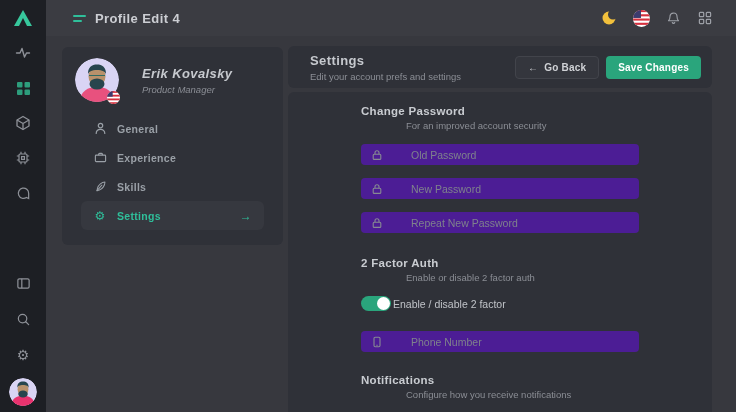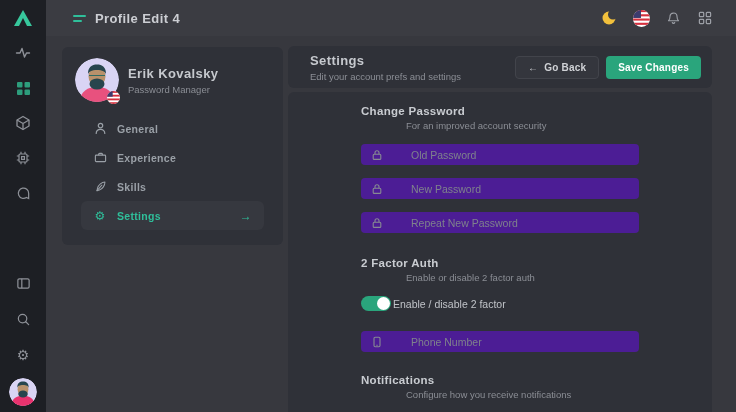--- a/index.html
+++ b/index.html
@@ -26,21 +26,21 @@
   .burger i:nth-child(1){ width:13px; } .burger i:nth-child(2){ width:9px; }
   .tb-title { margin-left:9px; font-size:13px; font-weight:700; letter-spacing:.4px; color:#ccced3; }
   .tb-right { margin-left:auto; margin-right:22px; display:flex; align-items:center; gap:14px; }
   .tb-ic { width:18px; height:18px; display:flex; align-items:center; justify-content:center; color:#9da0a7; cursor:pointer; }
 
   
   .page { position:absolute; left:46px; top:36px; right:0; bottom:0; background:#37383e; }
 
   
   .pcard { position:absolute; left:16px; top:11px; width:221px; height:198px; background:#2f3138; border-radius:6px; }
-  .pcard-head { display:flex; align-items:center; gap:9px; padding:11px 12px 8px 13px; }
+  .pcard-head { display:flex; align-items:center; gap:23px; padding:11px 12px 8px 13px;font-style:italic; }
   .avatar-wrap { position:relative; width:44px; height:44px; flex:0 0 auto; }
   .avatar-wrap .flag-badge { position:absolute; right:-1px; bottom:-1px; width:13px; height:13px; }
   .p-name { font-size:13px; font-weight:700; letter-spacing:.4px; color:#c6c9ce; }
   .p-role { font-size:9.5px; color:#8b8e95; margin-top:3px; }
   .pmenu { padding:4px 19px 0 19px; }
   .pmenu-item { height:29px; display:flex; align-items:center; gap:10px; padding:0 12px;
                 border-radius:6px; color:#9aa0a7; font-size:10.5px; font-weight:700;
                 letter-spacing:.3px; cursor:pointer; }
   .pmenu-item .mi { width:14px; display:flex; justify-content:center; color:#9aa0a7; }
   .pmenu-item.active { background:#36383f; color:#2fbf9a; }
@@ -245,21 +245,21 @@
                     <rect y="9.2" width="16" height="2.3"></rect>
                     <rect y="13.8" width="16" height="2.3"></rect>
                   </g>
                   <rect width="7" height="7" fill="#3c3b6e"></rect>
                 </g>
               </svg>
           </span>
         </div>
         <div>
           <div class="p-name">Erik Kovalsky</div>
-          <div class="p-role">Password Manager</div>
+          <div class="p-role">Product Manager</div>
         </div>
       </div>
       <nav class="pmenu">
         <div class="pmenu-item">
           <span class="mi">
             <svg width="13" height="13" viewBox="0 0 13 13" fill="none" stroke="currentColor" stroke-width="1.2" stroke-linecap="round">
                 <circle cx="6.5" cy="3.6" r="2.2"></circle>
                 <path d="M2.2 11.5 C2.2 8.8 4.1 7.4 6.5 7.4 C8.9 7.4 10.8 8.8 10.8 11.5"></path>
               </svg>
           </span>

